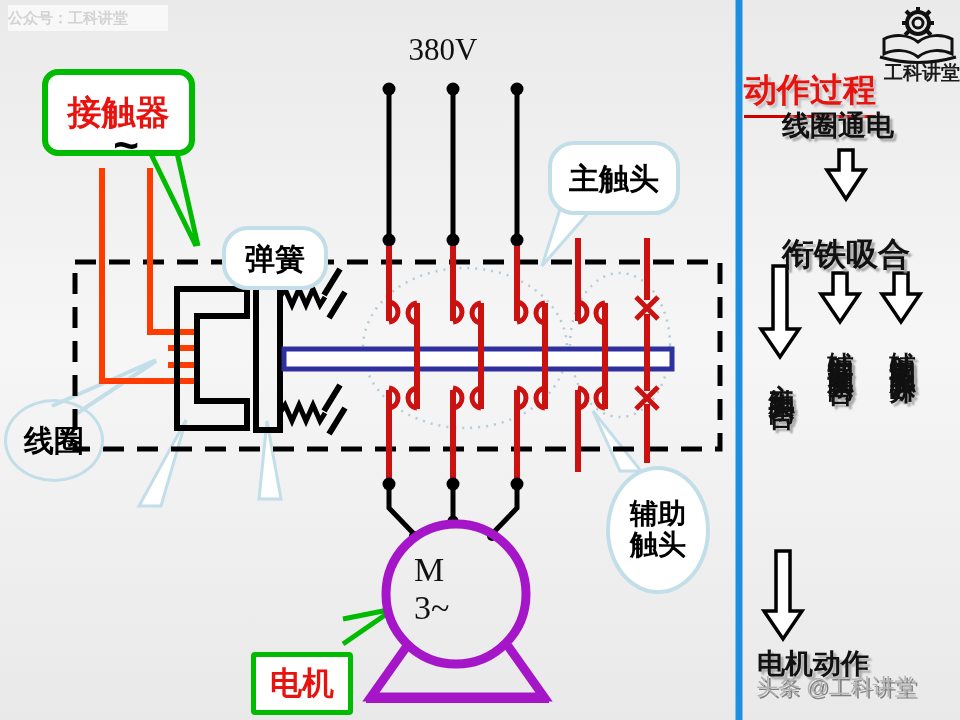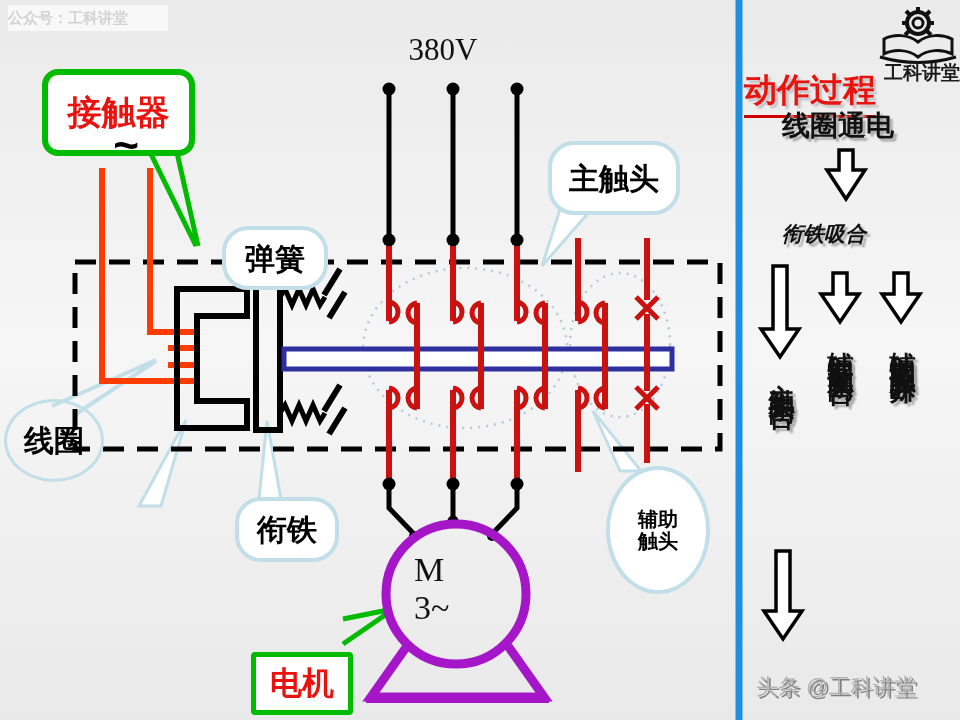--- a/index.html
+++ b/index.html
@@ -154,37 +154,37 @@
 
   <div class="greenbox" style="left:42px;top:22px;width:141px;height:75px;border-radius:16px;font-size:34px;">接触器</div>
 
   <div class="abs" style="left:104px;top:120px;width:44px;height:46px;font-size:44px;font-weight:bold;color:#000;text-align:center;">~</div>
 
   <div class="abs serif" style="left:398px;top:32px;width:90px;height:34px;font-size:31px;color:#111;text-align:center;">380V</div>
 
   <div class="bub" style="left:222px;top:208px;width:98px;height:56px;margin-top:18px;">弹簧</div>
   <div class="bub" style="left:548px;top:141px;width:124px;height:66px;">主触头</div>
   <div class="bub" style="left:4px;top:399px;width:94px;height:77px;border-radius:50%;border-width:3.5px;background:transparent;">线圈</div>
-  <div class="bub" style="left:235px;top:497px;width:96px;height:57px;">衔铁</div>
-  <div class="bub" style="left:606px;top:466px;width:96px;height:120px;border-radius:50%;font-size:20px;flex-direction:column;">
+  <div class="bub" style="left:606px;top:466px;width:96px;height:120px;border-radius:50%;font-size:28px;flex-direction:column;">
     <span>辅助</span>
     <span>触头</span>
   </div>
 
   <div class="greenbox" style="left:251px;top:605px;width:92px;height:53px;border-width:5px;border-radius:4px;font-size:32px;">电机</div>
 
   <div class="abs serif" style="left:414px;top:551px;font-size:34px;color:#111;">M</div>
   <div class="abs serif" style="left:414px;top:589px;font-size:34px;color:#111;">3~</div>
 
   <div class="abs" style="left:884px;top:60px;width:76px;font-size:19px;font-weight:bold;color:#1a1a1a;">工科讲堂</div>
 
   <div class="ptext" style="left:744px;top:68px;font-size:33px;color:#E8120E;border-bottom:3px solid #D00000;padding-bottom:2px;text-shadow:3px 3px 2px #c4c4c4;">动作过程</div>
   <div class="ptext" style="left:782px;top:107px;font-size:28px;text-align:center;">线圈通电</div>
-  <div class="ptext" style="left:782px;top:220px;font-size:21px;font-style:italic;">衔铁吸合</div>
+  <div class="ptext" style="left:782px;top:233px;font-size:32px;">衔铁吸合</div>
 
   <div class="vtext" style="left:765px;top:363px;">主触头闭合</div>
   <div class="vtext" style="left:824px;top:331px;letter-spacing:4px;">辅助常开触头闭合</div>
   <div class="vtext" style="left:886px;top:331px;letter-spacing:4px;">辅助常闭触头断开</div>
 
+  <div class="ptext" style="left:757px;top:645px;font-size:28px;">电机动作</div>
 
   <div class="abs" style="left:756px;top:672px;font-size:22px;font-weight:normal;color:#b2b2b2;text-shadow:2px 2px 0 #808080;white-space:nowrap;">头条 @工科讲堂</div>
 
 </div>
 
 </body></html>

